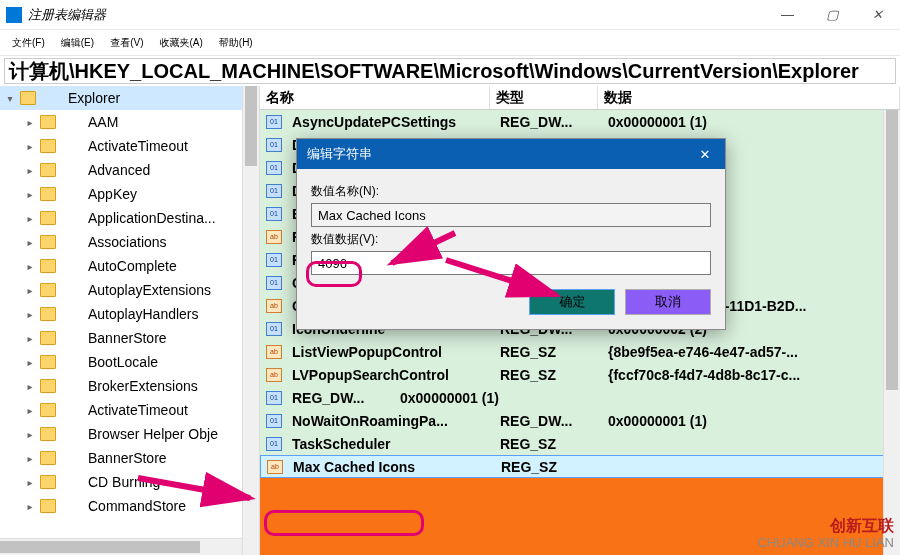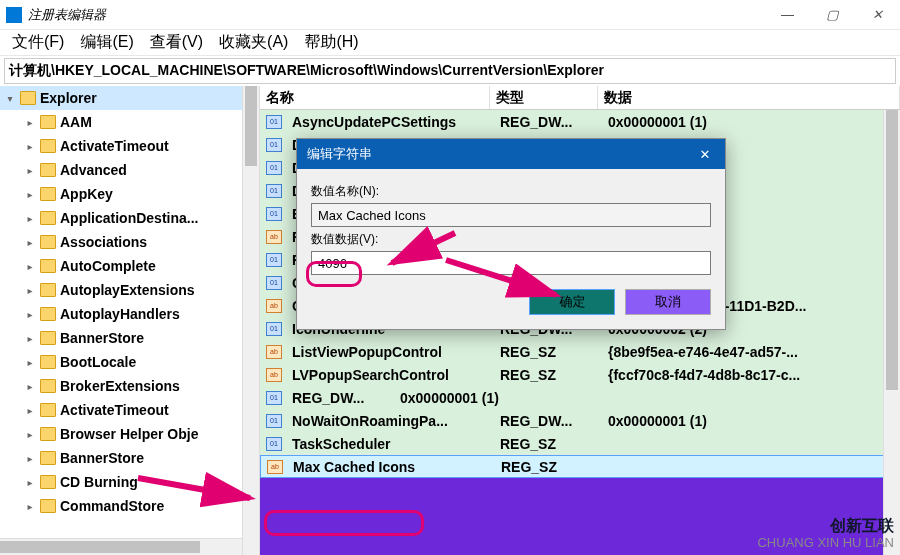--- a/index.html
+++ b/index.html
@@ -7,43 +7,43 @@
 
 
 .titlebar { height: 30px; display: flex; align-items: center; padding-left: 6px; border-bottom: 1px solid #e8e8e8; font-style: italic; }
 .titlebar .appicon { width: 16px; height: 16px; background: #0078d7; margin-right: 6px; display: inline-block; }
 .titlebar .title { flex: 1; font-size: 13px; }
 .titlebar .winbtns { display: flex; }
 .titlebar .winbtn { width: 45px; height: 30px; display: flex; align-items: center; justify-content: center; color: #555; font-family: Arial; }
 
 
 .menubar { height: 26px; display: flex; align-items: center; padding-left: 4px; border-bottom: 1px solid #e8e8e8; }
-.menubar .menuitem { padding: 4px 8px; font-size: 16px; }
-
-
-.addressbar { height: 26px; border: 1px solid #ccc; margin: 2px 4px; display: flex; align-items: center; padding: 0 4px; font-size: 14px; font-weight: bold; }
+.menubar .menuitem { padding: 4px 8px; font-size: 10px; }
+
+
+.addressbar { height: 26px; border: 1px solid #ccc; margin: 2px 4px; display: flex; align-items: center; padding: 0 4px; font-size: 20px; font-weight: bold; }
 
 
 .main { display: flex; height: calc(555px - 30px - 26px - 30px); }
 .tree { width: 260px; border-right: 1px solid #ddd; overflow: hidden; position: relative; background: #fff; }
 .tree-scroll { position: absolute; right: 0; top: 0; bottom: 0; width: 17px; background: #f0f0f0; border-left: 1px solid #dedede; }
 .tree-scroll .thumb { position: absolute; left: 2px; right: 2px; top: 0; height: 80px; background: #c2c2c2; }
 .tree ul { list-style: none; }
 .tree li { white-space: nowrap; }
 .tree .row { display: flex; align-items: center; height: 24px; padding-left: 4px; }
 .tree .row .twisty { width: 12px; display: inline-flex; justify-content: center; color: #666; font-size: 10px; }
 .tree .row .folder { width: 16px; height: 14px; background: #fbd56b; border: 1px solid #d4a017; margin: 0 4px; border-radius: 1px; display: inline-block; }
 .tree .row.sel { background: #cde8ff; }
-.tree .row .label { font-size: 14px; font-weight: bold; }
+.tree .row .label { font-size: 14px; font-weight: normal; margin-left: 28px; }
 .tree .children { padding-left: 20px; }
 .tree .hscroll { position: absolute; left:0; right:17px; bottom:0; height: 17px; background:#f0f0f0; border-top:1px solid #dedede; }
 .tree .hscroll .thumb { position:absolute; top:2px; bottom:2px; left:0; width:200px; background:#c2c2c2; }
 
 
-.list { flex: 1; position: relative; background: #6d28d9; overflow: hidden; }
+.list { flex: 1; position: relative; background: #f97316; overflow: hidden; }
 .list .header { display: flex; background: #fff; height: 24px; border-bottom: 1px solid #ccc; }
 .list .header .col { padding: 3px 6px; font-weight: bold; font-size: 14px; border-right: 1px solid #e0e0e0; }
 .list .rows { background: #d9f0dc; }
 .list .vrow { display: flex; height: 23px; align-items: center; }
 .list .vrow.selected { background: #d3f2ff; border: 1px solid #5aa0ff; }
 .list .cell { padding: 0 6px; overflow: hidden; white-space: nowrap; text-overflow: ellipsis; font-size: 14px; font-weight: bold; }
 .list .icon { width: 16px; height: 14px; margin: 0 4px 0 6px; display: inline-block; flex-shrink: 0; border: 1px solid #888; font-size: 7px; line-height: 12px; text-align: center; }
 .list .icon.string { background: #ffe8c0; border-color: #d08030; color: #b04000; }
 .list .icon.dword  { background: #c8e0ff; border-color: #4080d0; color: #104090; }
 .col-name { width: 230px; }
@@ -64,21 +64,21 @@
 .dialog .btns { text-align: right; margin-top: 14px; }
 .dialog .btn { display: inline-block; width: 86px; height: 26px; line-height: 24px; text-align: center; background: #8b5cf6; border: 1px solid #adadad; margin-left: 6px; font-size: 13px; }
 .dialog .btn.primary { background: #0f766e; border-color: #5aa0ff; }
 
 
 .annot { position: absolute; pointer-events: none; }
 .redbox { border: 3px solid #e00070; border-radius: 10px; }
 
 
 .watermark { position: absolute; right: 6px; bottom: 4px; text-align: right; font-size: 11px; color: #888; line-height: 1.2; }
-.watermark .cx { color: #0f172a; font-weight: bold; font-size: 16px; }
+.watermark .cx { color: #b91c1c; font-weight: bold; font-size: 16px; }
 </style>
 </head>
 <body>
 
 <div class="titlebar">
   <span class="appicon"></span>
   <span class="title">注册表编辑器</span>
   <div class="winbtns">
     <div class="winbtn">—</div>
     <div class="winbtn">▢</div>

